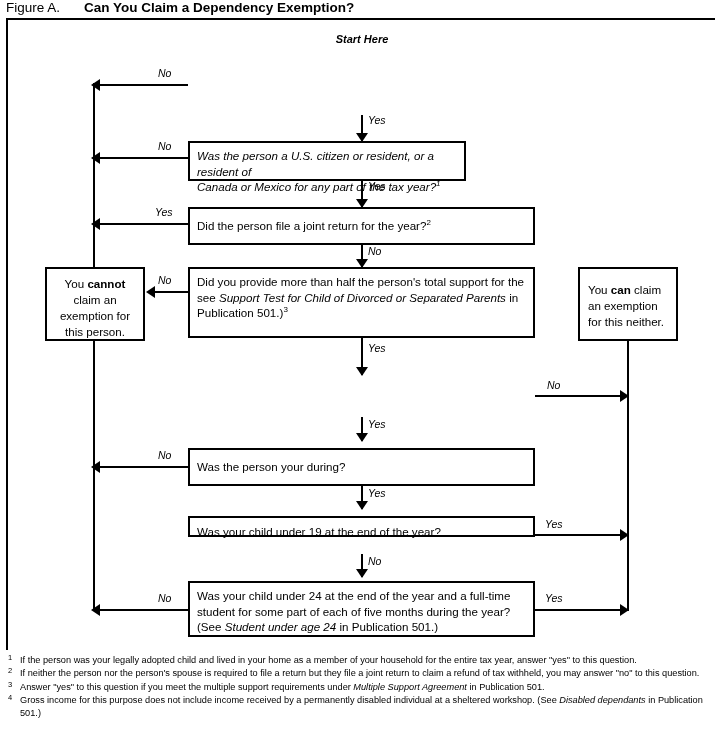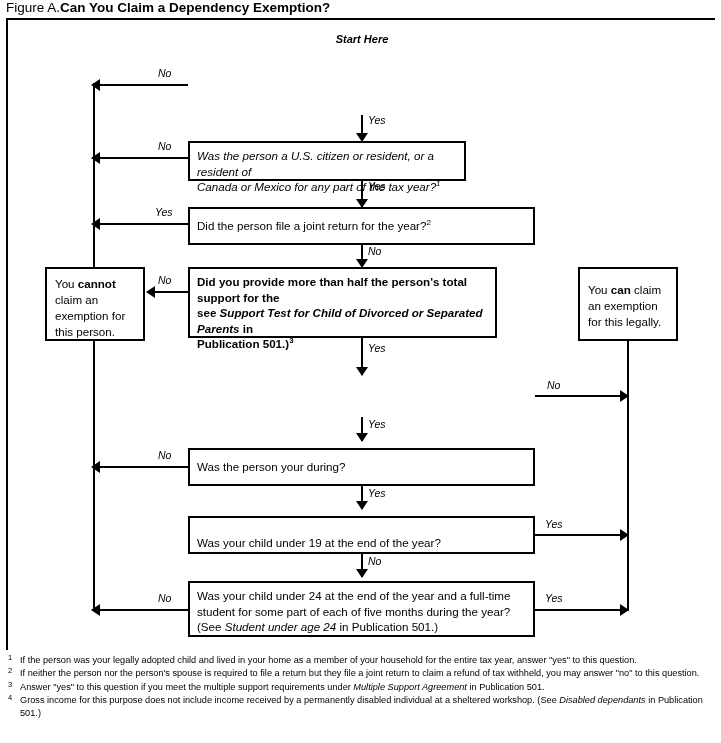--- a/index.html
+++ b/index.html
@@ -1,21 +1,21 @@
 <!DOCTYPE html>
 <html><head>
 <meta charset="utf-8">
 <style>
   html,body{margin:0;padding:0;background:#ffffff;}
   body{width:721px;height:743px;font-family:"Liberation Sans",sans-serif;color:#000;}
   #root{position:relative;width:721px;height:743px;overflow:hidden;}
 
   .fig-title{position:absolute;left:6px;top:0px;font-size:13.5px;letter-spacing:0px;white-space:nowrap;}
   .fig-title .lbl{font-weight:normal;}
-  .fig-title .nm{font-weight:bold;margin-left:0;}
+  .fig-title .nm{font-weight:bold;margin-left:24px;}
 
   .frame{position:absolute;left:6px;top:18px;width:709px;height:632px;
          border-top:2px solid #000;border-left:2px solid #000;box-sizing:border-box;}
 
   .start-here{position:absolute;left:297px;top:33px;width:130px;text-align:center;
               font-size:11px;font-weight:bold;font-style:italic;}
 
   .box{position:absolute;border:2px solid #000;background:#fff;box-sizing:border-box;
        font-size:11.6px;line-height:15.5px;padding:5px 7px 4px 7px;}
   .box i{font-style:italic;}
@@ -84,63 +84,63 @@
   <div class="box" style="left:188px;top:207px;width:347px;height:38px;padding-top:9px;">
     <div><span>Did the person file a joint return for the year?</span><sup>2</sup></div>
   </div>
   <div class="ln hl" style="left:97px;top:223px;width:91px;"></div>
   <div class="arrow a-left" style="left:91px;top:218px;"></div>
   <div class="elab" style="left:155px;top:206px;">Yes</div>
   <div class="ln vl" style="left:361px;top:245px;height:22px;"></div>
   <div class="arrow a-down" style="left:356px;top:259px;"></div>
   <div class="elab" style="left:368px;top:245px;">No</div>
 
-  <div class="box" style="left:188px;top:267px;width:309px;height:71px;font-weight:bold;">
+  <div class="box" style="left:188px;top:267px;width:347px;height:71px;">
     <div>Did you provide more than half the person's total support for the</div>
     <div><span>see </span><i>Support Test for Child of Divorced or Separated Parents</i><span> in</span></div>
     <div><span>Publication 501.)</span><sup>3</sup></div>
   </div>
   <div class="ln hl" style="left:153px;top:291px;width:35px;"></div>
   <div class="arrow a-left" style="left:146px;top:286px;"></div>
   <div class="elab" style="left:158px;top:274px;">No</div>
   <div class="ln vl" style="left:361px;top:338px;height:37px;"></div>
   <div class="arrow a-down" style="left:356px;top:367px;"></div>
   <div class="elab" style="left:368px;top:342px;">Yes</div>
 
-  <div class="box term" style="left:45px;top:267px;width:100px;height:74px;padding:7px 8px;">
+  <div class="box term" style="left:45px;top:267px;width:100px;height:74px;padding:7px 8px;text-align:center;">
     <div><span>You </span><b>cannot</b></div>
     <div>claim an</div>
     <div>exemption  for</div>
     <div>this person.</div>
   </div>
 
   <div class="box term" style="left:578px;top:267px;width:100px;height:74px;padding:13px 8px;">
     <div><span>You </span><b>can</b><span> claim</span></div>
     <div>an exemption</div>
-    <div>for this legally.</div>
+    <div>for this neither.</div>
   </div>
 
   <div class="ln hl" style="left:535px;top:395px;width:93px;"></div>
   <div class="arrow a-right" style="left:620px;top:390px;"></div>
   <div class="elab" style="left:547px;top:379px;">No</div>
   <div class="ln vl" style="left:361px;top:417px;height:24px;"></div>
   <div class="arrow a-down" style="left:356px;top:433px;"></div>
   <div class="elab" style="left:368px;top:418px;">Yes</div>
 
   <div class="box" style="left:188px;top:448px;width:347px;height:38px;padding-top:9px;">
     <div>Was the person your during?</div>
   </div>
   <div class="ln hl" style="left:97px;top:466px;width:91px;"></div>
   <div class="arrow a-left" style="left:91px;top:461px;"></div>
   <div class="elab" style="left:158px;top:449px;">No</div>
   <div class="ln vl" style="left:361px;top:486px;height:23px;"></div>
   <div class="arrow a-down" style="left:356px;top:501px;"></div>
   <div class="elab" style="left:368px;top:487px;">Yes</div>
 
-  <div class="box" style="left:188px;top:516px;width:347px;height:38px;padding-top:17px;">
+  <div class="box" style="left:188px;top:516px;width:347px;height:21px;padding-top:6px;">
     <div>Was your child under 19 at the end of the year?</div>
   </div>
   <div class="ln hl" style="left:535px;top:534px;width:93px;"></div>
   <div class="arrow a-right" style="left:620px;top:529px;"></div>
   <div class="elab" style="left:545px;top:518px;">Yes</div>
   <div class="ln vl" style="left:361px;top:554px;height:23px;"></div>
   <div class="arrow a-down" style="left:356px;top:569px;"></div>
   <div class="elab" style="left:368px;top:555px;">No</div>
 
   <div class="box" style="left:188px;top:581px;width:347px;height:56px;">

